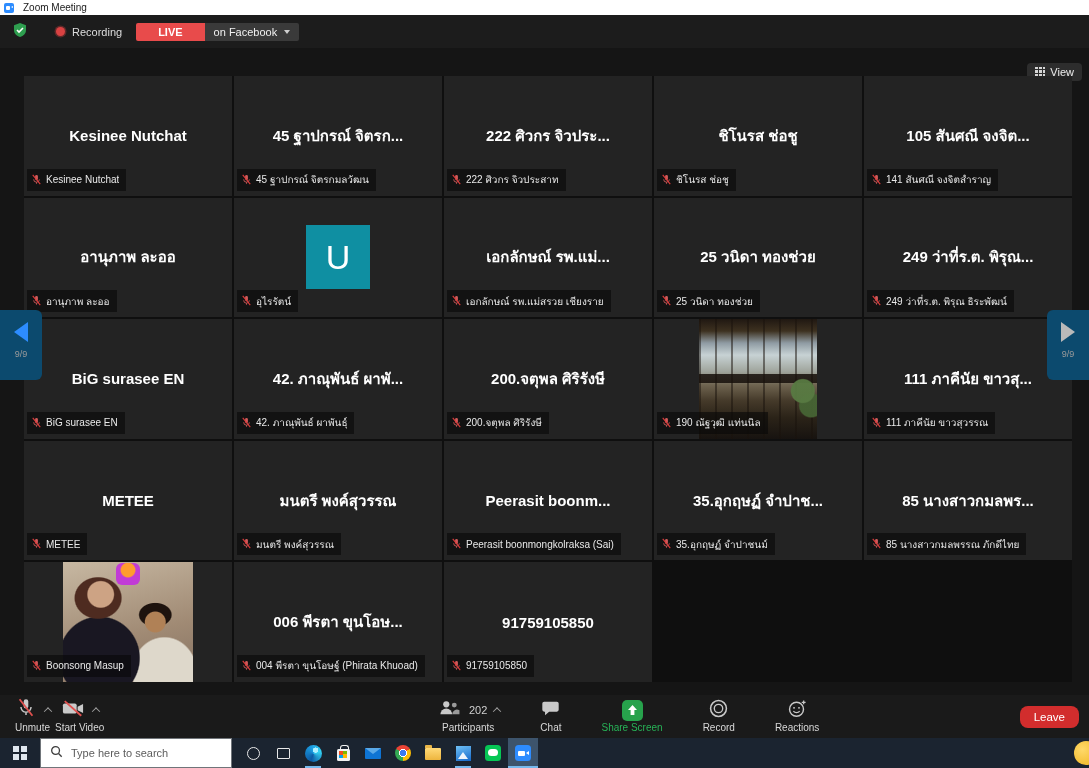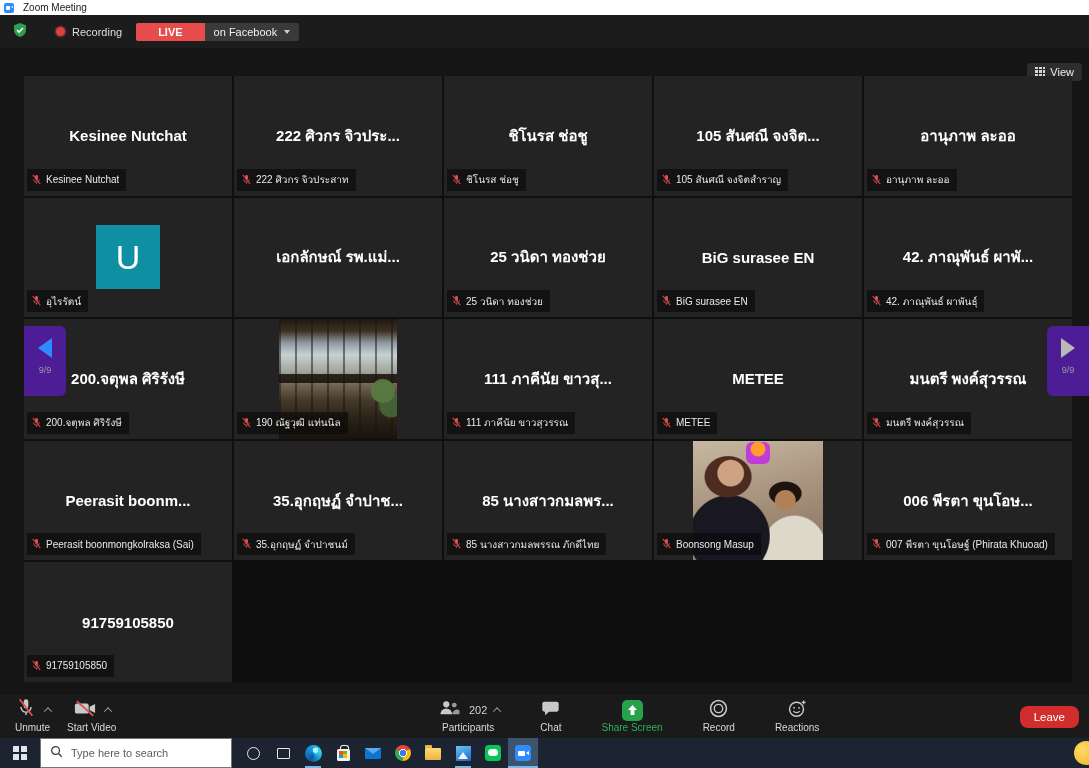--- a/index.html
+++ b/index.html
@@ -82,29 +82,29 @@
   }
   .tile-label{
     position:absolute; left:3px; bottom:5px; max-width:95%;
     background:rgba(8,8,8,.62); padding:2px 7px 2px 4px;
     display:flex; align-items:center; gap:4px;
   }
   .tile-label-text{
     color:#e9e9e9; font-size:10px; white-space:nowrap; overflow:hidden; text-overflow:ellipsis;
   }
   
-  .page-chip{ position:absolute; top:326px; width:42px; height:70px; background:#4c1d95; z-index:5; cursor:pointer;margin-left:24px;}
+  .page-chip{ position:absolute; top:310px; width:42px; height:70px; background:#0c4a6e; z-index:5; cursor:pointer;}
   .page-chip.left{ left:0; border-radius:0 6px 6px 0;}
   .page-chip.right{ right:0; border-radius:6px 0 0 6px;}
   .tri-left{ width:0; height:0; border-style:solid; border-width:10px 14px 10px 0; border-color:transparent #2d8cff transparent transparent; margin:12px auto 7px;}
   .tri-right{ width:0; height:0; border-style:solid; border-width:10px 0 10px 14px; border-color:transparent transparent transparent #b9b9b9; margin:12px auto 7px;}
   .page-num{ text-align:center; color:#9a9a9a; font-size:9px;}
   
   .toolbar{ position:absolute; left:0; right:0; bottom:30px; height:43px; background:#1a1a1a;}
-  .tb-left{ position:absolute; left:14px; top:4px; display:flex; gap:16px;}
+  .tb-left{ position:absolute; left:14px; top:4px; display:flex; gap:4px;}
   .tb-center{ position:absolute; left:436px; top:4px; display:flex; gap:40px;}
   .tb-ctrl{ display:flex; flex-direction:column; align-items:center; cursor:pointer;}
   .ctrl-top{ height:22px; display:flex; align-items:center; gap:7px;}
   .ctrl-label{ color:#d8d8d8; font-size:10px; margin-top:1px;}
   .ctrl-label.green{ color:#27b257;}
   .caret-up{ width:6px; height:6px; border-left:1.4px solid #9f9f9f; border-top:1.4px solid #9f9f9f; transform:rotate(45deg) translate(1px,1px);}
   .count{ color:#d0d0d0; font-size:11px;}
   .share-glyph{ width:21px; height:21px; background:#27a24c; border-radius:5px; display:flex; align-items:center; justify-content:center;}
   .leave-btn{
     position:absolute; right:10px; top:50%; transform:translateY(-50%);
@@ -211,20 +211,35 @@
           <rect x="5.2" y="1.2" width="3.6" height="6.6" rx="1.8" fill="#cf5b5b"></rect>
           <path d="M3.4 6.8 a3.6 3.6 0 0 0 7.2 0" stroke="#cf5b5b" stroke-width="1.1" fill="none"></path>
           <line x1="7" y1="10.4" x2="7" y2="12.4" stroke="#cf5b5b" stroke-width="1.1"></line>
           <line x1="2.2" y1="1" x2="11.8" y2="13" stroke="#e23b3b" stroke-width="1.4"></line>
         </svg>
       </span>
       <span class="tile-label-text">Kesinee Nutchat</span>
     </div>
   </div>
       <div class="tile">
+    <div class="tile-name">45 ฐาปกรณ์ จิตรก...</div>
+
+    <div class="tile-label">
+      <span>
+        <svg width="11" height="11" viewBox="0 0 14 14">
+          <rect x="5.2" y="1.2" width="3.6" height="6.6" rx="1.8" fill="#cf5b5b"></rect>
+          <path d="M3.4 6.8 a3.6 3.6 0 0 0 7.2 0" stroke="#cf5b5b" stroke-width="1.1" fill="none"></path>
+          <line x1="7" y1="10.4" x2="7" y2="12.4" stroke="#cf5b5b" stroke-width="1.1"></line>
+          <line x1="2.2" y1="1" x2="11.8" y2="13" stroke="#e23b3b" stroke-width="1.4"></line>
+        </svg>
+      </span>
+      <span class="tile-label-text">45 ฐาปกรณ์ จิตรกมลวัฒน</span>
+    </div>
+  </div>
+      <div class="tile">
     <div class="tile-name">222 ศิวกร จิวประ...</div>
 
     <div class="tile-label">
       <span>
         <svg width="11" height="11" viewBox="0 0 14 14">
           <rect x="5.2" y="1.2" width="3.6" height="6.6" rx="1.8" fill="#cf5b5b"></rect>
           <path d="M3.4 6.8 a3.6 3.6 0 0 0 7.2 0" stroke="#cf5b5b" stroke-width="1.1" fill="none"></path>
           <line x1="7" y1="10.4" x2="7" y2="12.4" stroke="#cf5b5b" stroke-width="1.1"></line>
           <line x1="2.2" y1="1" x2="11.8" y2="13" stroke="#e23b3b" stroke-width="1.4"></line>
         </svg>
@@ -252,21 +267,21 @@
 
     <div class="tile-label">
       <span>
         <svg width="11" height="11" viewBox="0 0 14 14">
           <rect x="5.2" y="1.2" width="3.6" height="6.6" rx="1.8" fill="#cf5b5b"></rect>
           <path d="M3.4 6.8 a3.6 3.6 0 0 0 7.2 0" stroke="#cf5b5b" stroke-width="1.1" fill="none"></path>
           <line x1="7" y1="10.4" x2="7" y2="12.4" stroke="#cf5b5b" stroke-width="1.1"></line>
           <line x1="2.2" y1="1" x2="11.8" y2="13" stroke="#e23b3b" stroke-width="1.4"></line>
         </svg>
       </span>
-      <span class="tile-label-text">105 สันศณี จงจิตสำราญ</span>
+      <span class="tile-label-text">141 สันศณี จงจิตสำราญ</span>
     </div>
   </div>
       <div class="tile">
     <div class="tile-name">อานุภาพ ละออ</div>
 
     <div class="tile-label">
       <span>
         <svg width="11" height="11" viewBox="0 0 14 14">
           <rect x="5.2" y="1.2" width="3.6" height="6.6" rx="1.8" fill="#cf5b5b"></rect>
           <path d="M3.4 6.8 a3.6 3.6 0 0 0 7.2 0" stroke="#cf5b5b" stroke-width="1.1" fill="none"></path>
@@ -289,34 +304,60 @@
           <line x1="7" y1="10.4" x2="7" y2="12.4" stroke="#cf5b5b" stroke-width="1.1"></line>
           <line x1="2.2" y1="1" x2="11.8" y2="13" stroke="#e23b3b" stroke-width="1.4"></line>
         </svg>
       </span>
       <span class="tile-label-text">อุไรรัตน์</span>
     </div>
   </div>
       <div class="tile">
     <div class="tile-name">เอกลักษณ์ รพ.แม่...</div>
 
+    <div class="tile-label">
+      <span>
+        <svg width="11" height="11" viewBox="0 0 14 14">
+          <rect x="5.2" y="1.2" width="3.6" height="6.6" rx="1.8" fill="#cf5b5b"></rect>
+          <path d="M3.4 6.8 a3.6 3.6 0 0 0 7.2 0" stroke="#cf5b5b" stroke-width="1.1" fill="none"></path>
+          <line x1="7" y1="10.4" x2="7" y2="12.4" stroke="#cf5b5b" stroke-width="1.1"></line>
+          <line x1="2.2" y1="1" x2="11.8" y2="13" stroke="#e23b3b" stroke-width="1.4"></line>
+        </svg>
+      </span>
+      <span class="tile-label-text">เอกลักษณ์ รพ.แม่สรวย เชียงราย</span>
+    </div>
   </div>
       <div class="tile">
     <div class="tile-name">25 วนิดา ทองช่วย</div>
 
     <div class="tile-label">
       <span>
         <svg width="11" height="11" viewBox="0 0 14 14">
           <rect x="5.2" y="1.2" width="3.6" height="6.6" rx="1.8" fill="#cf5b5b"></rect>
           <path d="M3.4 6.8 a3.6 3.6 0 0 0 7.2 0" stroke="#cf5b5b" stroke-width="1.1" fill="none"></path>
           <line x1="7" y1="10.4" x2="7" y2="12.4" stroke="#cf5b5b" stroke-width="1.1"></line>
           <line x1="2.2" y1="1" x2="11.8" y2="13" stroke="#e23b3b" stroke-width="1.4"></line>
         </svg>
       </span>
       <span class="tile-label-text">25 วนิดา ทองช่วย</span>
+    </div>
+  </div>
+      <div class="tile">
+    <div class="tile-name">249 ว่าที่ร.ต. พิรุณ...</div>
+
+    <div class="tile-label">
+      <span>
+        <svg width="11" height="11" viewBox="0 0 14 14">
+          <rect x="5.2" y="1.2" width="3.6" height="6.6" rx="1.8" fill="#cf5b5b"></rect>
+          <path d="M3.4 6.8 a3.6 3.6 0 0 0 7.2 0" stroke="#cf5b5b" stroke-width="1.1" fill="none"></path>
+          <line x1="7" y1="10.4" x2="7" y2="12.4" stroke="#cf5b5b" stroke-width="1.1"></line>
+          <line x1="2.2" y1="1" x2="11.8" y2="13" stroke="#e23b3b" stroke-width="1.4"></line>
+        </svg>
+      </span>
+      <span class="tile-label-text">249 ว่าที่ร.ต. พิรุณ ธิระพัฒน์</span>
     </div>
   </div>
       <div class="tile">
     <div class="tile-name">BiG surasee EN</div>
 
     <div class="tile-label">
       <span>
         <svg width="11" height="11" viewBox="0 0 14 14">
           <rect x="5.2" y="1.2" width="3.6" height="6.6" rx="1.8" fill="#cf5b5b"></rect>
           <path d="M3.4 6.8 a3.6 3.6 0 0 0 7.2 0" stroke="#cf5b5b" stroke-width="1.1" fill="none"></path>
@@ -486,21 +527,21 @@
 
     <div class="tile-label">
       <span>
         <svg width="11" height="11" viewBox="0 0 14 14">
           <rect x="5.2" y="1.2" width="3.6" height="6.6" rx="1.8" fill="#cf5b5b"></rect>
           <path d="M3.4 6.8 a3.6 3.6 0 0 0 7.2 0" stroke="#cf5b5b" stroke-width="1.1" fill="none"></path>
           <line x1="7" y1="10.4" x2="7" y2="12.4" stroke="#cf5b5b" stroke-width="1.1"></line>
           <line x1="2.2" y1="1" x2="11.8" y2="13" stroke="#e23b3b" stroke-width="1.4"></line>
         </svg>
       </span>
-      <span class="tile-label-text">007 พีรตา ขุนโอษฐ์ (Phirata Khuoad)</span>
+      <span class="tile-label-text">004 พีรตา ขุนโอษฐ์ (Phirata Khuoad)</span>
     </div>
   </div>
       <div class="tile">
     <div class="tile-name">91759105850</div>
 
     <div class="tile-label">
       <span>
         <svg width="11" height="11" viewBox="0 0 14 14">
           <rect x="5.2" y="1.2" width="3.6" height="6.6" rx="1.8" fill="#cf5b5b"></rect>
           <path d="M3.4 6.8 a3.6 3.6 0 0 0 7.2 0" stroke="#cf5b5b" stroke-width="1.1" fill="none"></path>

